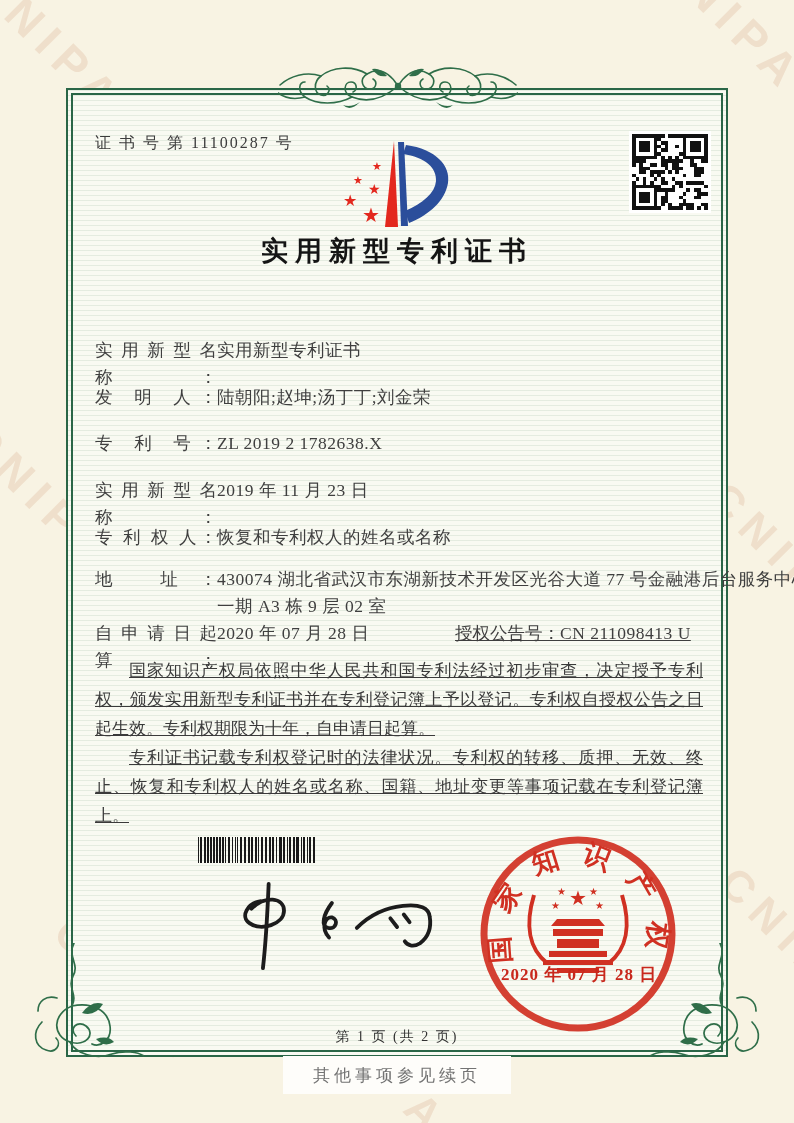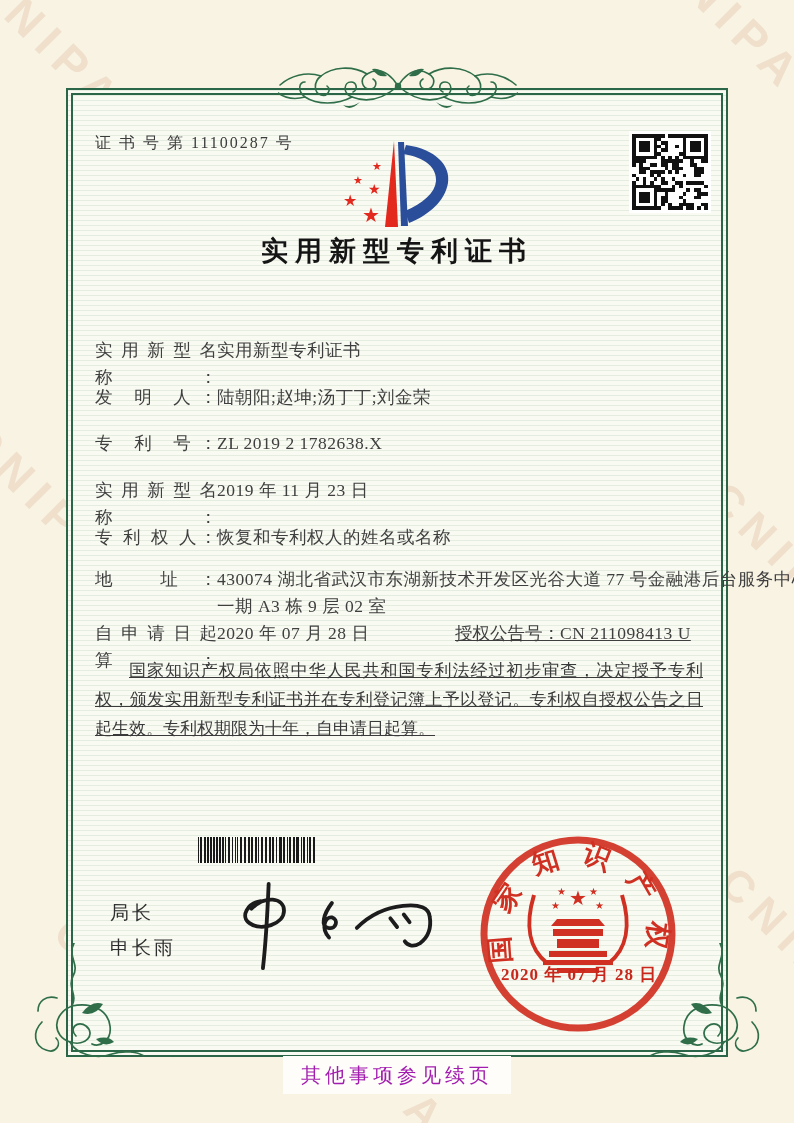--- a/index.html
+++ b/index.html
@@ -65,21 +65,21 @@
     position:absolute;left:483px;top:963px;width:192px;text-align:center;
     font-size:17px;font-weight:bold;color:#c8281c;letter-spacing:1px;
   }
   .page-info{
     position:absolute;left:66px;top:1028px;width:662px;text-align:center;
     font-size:14px;color:#333;letter-spacing:2px;
   }
   .continuation{
     position:absolute;left:283px;top:1056px;width:228px;height:38px;
     background:#fefdfa;display:flex;align-items:center;justify-content:center;
-    font-size:20px;color:#a21caf;letter-spacing:4px;
+    font-size:17px;color:#737373;letter-spacing:4px;
   }
 </style>
 </head>
 <body>
 
 <div class="page">
 
   <div class="wm" style="left:-45px;top:15px;font-size:46px;">CNIPA</div>
   <div class="wm" style="left:635px;top:-10px;font-size:46px;">CNIPA</div>
   <div class="wm" style="left:210px;top:255px;font-size:52px;transform:rotate(50deg);">CNIPA</div>
@@ -404,20 +404,21 @@
     </div>
     <div class="row" style="top:620px;">
       <span class="lbl">自申请日起算：</span><span class="val">2020 年 07 月 28 日</span>
       <span class="grant-no-pair">
         <span>授权公告号：</span><span class="val">CN 211098413 U</span>
       </span>
     </div>
 
     <div class="body-text">
       <p>国家知识产权局依照中华人民共和国专利法经过初步审查，决定授予专利权，颁发实用新型专利证书并在专利登记簿上予以登记。专利权自授权公告之日起生效。专利权期限为十年，自申请日起算。</p>
+      <p>专利证书记载专利权登记时的法律状况。专利权的转移、质押、无效、终止、恢复和专利权人的姓名或名称、国籍、地址变更等事项记载在专利登记簿上。</p>
     </div>
 
     <svg class="barcode" id="barcodesvg" width="120" height="26" viewBox="0 0 120 26" shape-rendering="crispEdges">
         <rect x="0" y="0" width="1" height="26" fill="#1a1a1a"></rect>
         <rect x="2" y="0" width="2" height="26" fill="#1a1a1a"></rect>
         <rect x="6" y="0" width="2" height="26" fill="#1a1a1a"></rect>
         <rect x="9" y="0" width="2" height="26" fill="#1a1a1a"></rect>
         <rect x="12" y="0" width="2" height="26" fill="#1a1a1a"></rect>
         <rect x="15" y="0" width="2" height="26" fill="#1a1a1a"></rect>
         <rect x="18" y="0" width="2" height="26" fill="#1a1a1a"></rect>
@@ -445,24 +446,20 @@
         <rect x="91" y="0" width="2" height="26" fill="#1a1a1a"></rect>
         <rect x="95" y="0" width="2" height="26" fill="#1a1a1a"></rect>
         <rect x="98" y="0" width="3" height="26" fill="#1a1a1a"></rect>
         <rect x="103" y="0" width="1" height="26" fill="#1a1a1a"></rect>
         <rect x="105" y="0" width="2" height="26" fill="#1a1a1a"></rect>
         <rect x="109" y="0" width="1" height="26" fill="#1a1a1a"></rect>
         <rect x="111" y="0" width="2" height="26" fill="#1a1a1a"></rect>
         <rect x="115" y="0" width="2" height="26" fill="#1a1a1a"></rect>
       </svg>
 
-    <div class="official">
-      <div>局长</div>
-      <div>申长雨</div>
-    </div>
 
     <svg class="signature" width="230" height="100" viewBox="0 0 240 100">
       <g stroke="#1c1c1c" fill="none" stroke-width="4" stroke-linecap="round" stroke-linejoin="round">
         <path d="M38,32 C52,18 72,20 72,34 C72,48 48,56 36,47 C26,40 34,26 48,24"></path>
         <path d="M56,6 C55,30 53,68 50,94"></path>
         <path d="M122,26 C113,38 110,50 118,52 C127,54 129,43 122,41 C115,40 110,52 119,62"></path>
         <path d="M148,52 C160,40 176,31 196,29 C214,27 223,31 224,40 C226,52 222,62 214,68 C208,72 201,71 198,66"></path>
         <path d="M183,42 l7,9"></path>
         <path d="M197,38 l6,8"></path>
       </g>
@@ -487,15 +484,16 @@
         <rect x="80" y="106" width="42" height="9"></rect>
         <rect x="72" y="118" width="58" height="6"></rect>
         <rect x="66" y="127" width="70" height="5"></rect>
         <path d="M57,62 C48,92 52,116 70,130" fill="none" stroke="#d03022" stroke-width="4"></path>
         <path d="M145,62 C154,92 150,116 132,130" fill="none" stroke="#d03022" stroke-width="4"></path>
         <rect x="80" y="135" width="42" height="5"></rect>
       </g>
     </svg>
     <div class="seal-date">2020 年 07 月 28 日</div>
 
+    <div class="page-info">第 1 页 (共 2 页)</div>
     <div class="continuation">其他事项参见续页</div>
   </div>
 </div>
 
 </body></html>

